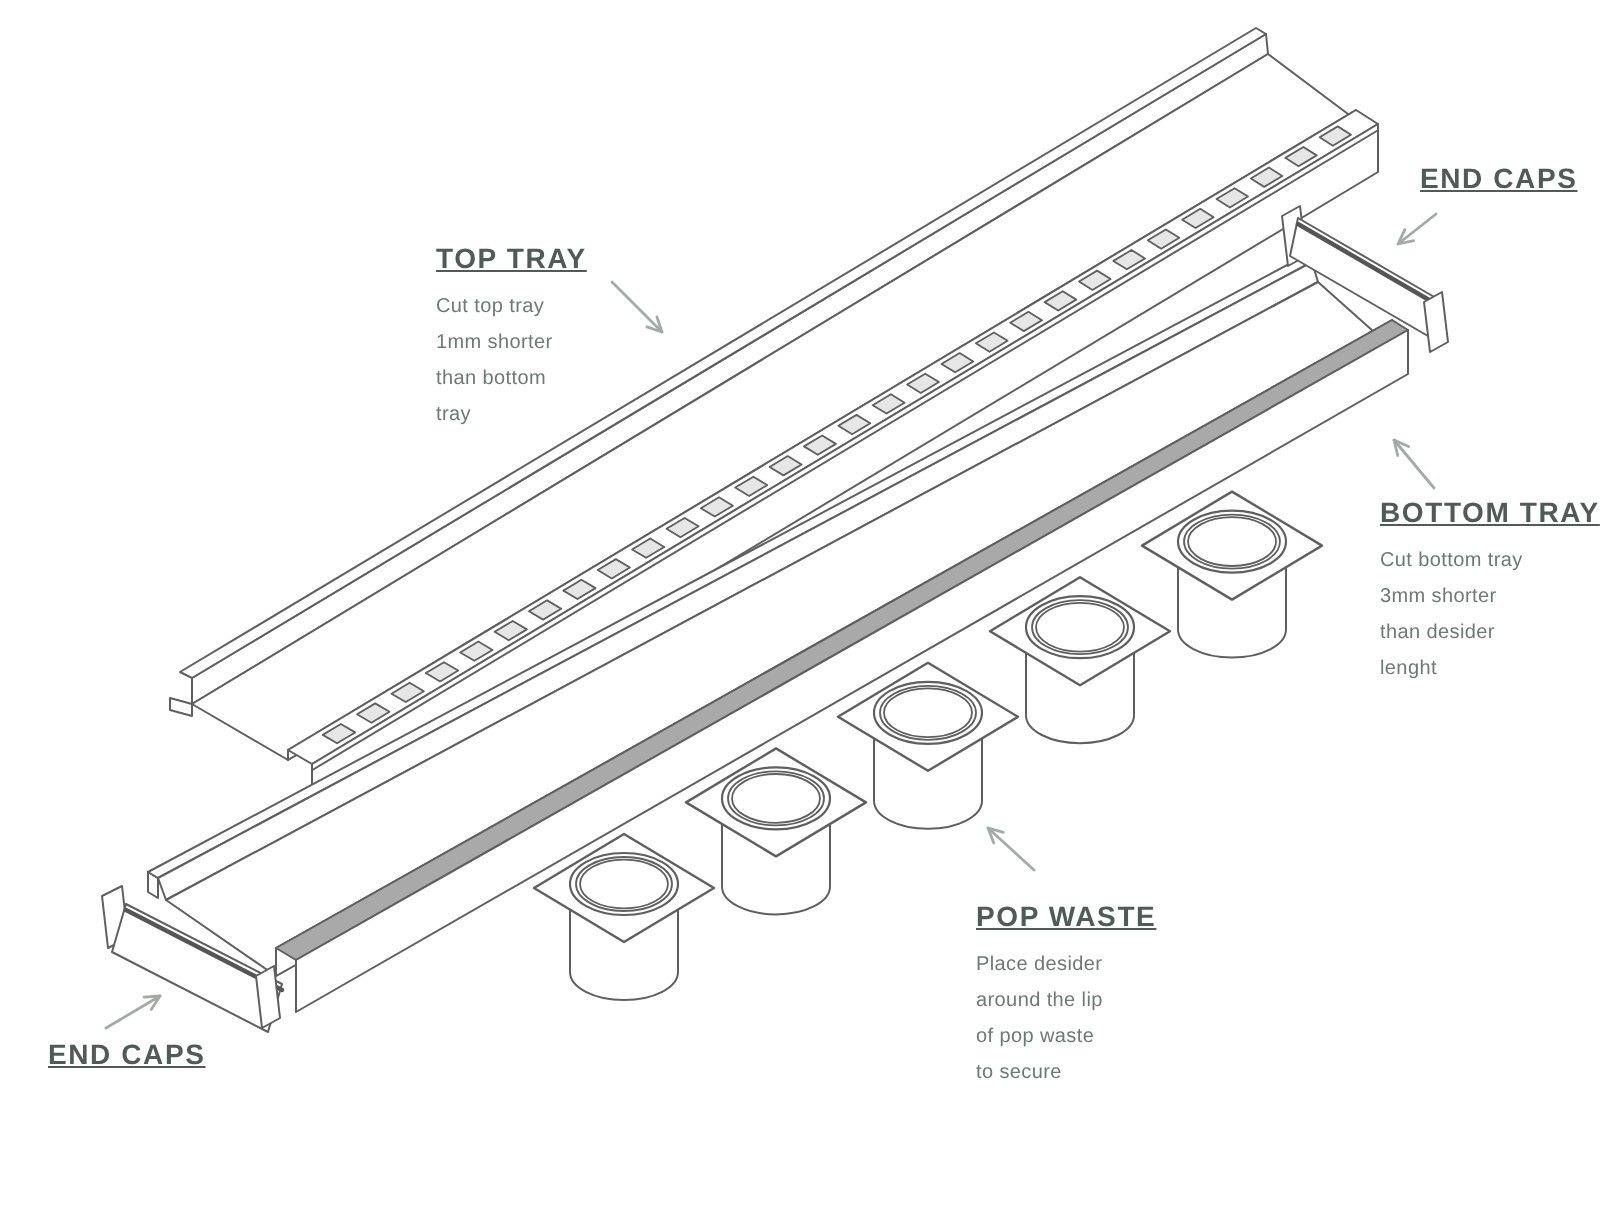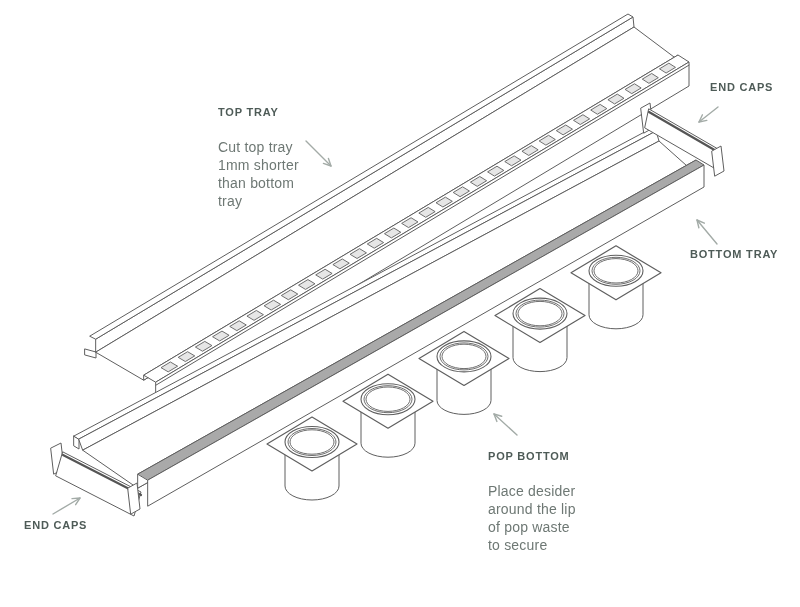--- a/index.html
+++ b/index.html
@@ -11,25 +11,25 @@
   .stage{
     position:relative;
     width:800px;height:607px;
     background:var(--bg);
     overflow:hidden;
     font-family:"Liberation Sans", sans-serif;
   }
   svg{position:absolute;left:0;top:0;}
   .label{position:absolute;}
   .label-title{
-    font-size:11px;font-weight:700;letter-spacing:.8px;
-    color:var(--heading);white-space:nowrap;
+    font-size:14px;font-weight:700;letter-spacing:.8px;
+    color:var(--heading);white-space:nowrap;text-decoration:underline;
   }
   .label-body{
-    margin-top:20px;font-size:14px;line-height:18px;letter-spacing:.2px;
+    margin-top:8px;font-size:10px;line-height:18px;letter-spacing:.2px;
     color:var(--body);white-space:pre-line;
   }
 </style>
 </head>
 <body>
 
 <div class="stage">
 
   <svg id="diagram-svg" width="800" height="607" viewBox="0 0 800 607">
       <g>
@@ -135,38 +135,42 @@
         <path d="M706.827088569821,120.34570724471814L699,122L702.4256500273145,114.77055175754332" fill="none" stroke="#a3aba7" stroke-width="1.4" stroke-linejoin="round" stroke-linecap="round"></path>
         <path d="M717,244L697,220" fill="none" stroke="#a3aba7" stroke-width="1.4" stroke-linejoin="round" stroke-linecap="round"></path>
         <path d="M698.8607075791068,227.7806019886031L697,220L704.317513704033,223.23326355116464" fill="none" stroke="#a3aba7" stroke-width="1.4" stroke-linejoin="round" stroke-linecap="round"></path>
         <path d="M517,435L494,414" fill="none" stroke="#a3aba7" stroke-width="1.4" stroke-linejoin="round" stroke-linecap="round"></path>
         <path d="M496.8990493078284,421.4562398774972L494,414L501.6884990317023,416.210652084683" fill="none" stroke="#a3aba7" stroke-width="1.4" stroke-linejoin="round" stroke-linecap="round"></path>
         <path d="M53,514L80,498" fill="none" stroke="#a3aba7" stroke-width="1.4" stroke-linejoin="round" stroke-linecap="round"></path>
         <path d="M72.02246253268866,498.59907925823194L80,498L75.64367543030389,504.70987602295764" fill="none" stroke="#a3aba7" stroke-width="1.4" stroke-linejoin="round" stroke-linecap="round"></path>
       </g>
     </svg>
 
-  <div class="label" style="left:218px;top:106px;width:130px">
+  <div class="label" style="left:218px;top:121px;width:130px">
     <div class="label-title">TOP TRAY</div>
     <div class="label-body">Cut top tray
 1mm shorter
 than bottom
 tray</div>
   </div>
 
   <div class="label" style="left:710px;top:81px">
     <div class="label-title">END CAPS</div>
   </div>
 
   <div class="label" style="left:690px;top:248px;width:110px">
     <div class="label-title">BOTTOM TRAY</div>
+    <div class="label-body">Cut bottom tray
+3mm shorter
+than desider
+lenght</div>
   </div>
 
   <div class="label" style="left:488px;top:450px;width:120px">
-    <div class="label-title">POP BOTTOM</div>
+    <div class="label-title">POP WASTE</div>
     <div class="label-body">Place desider
 around the lip
 of pop waste
 to secure</div>
   </div>
 
   <div class="label" style="left:24px;top:519px;width:120px">
     <div class="label-title">END CAPS</div>
   </div>
 

